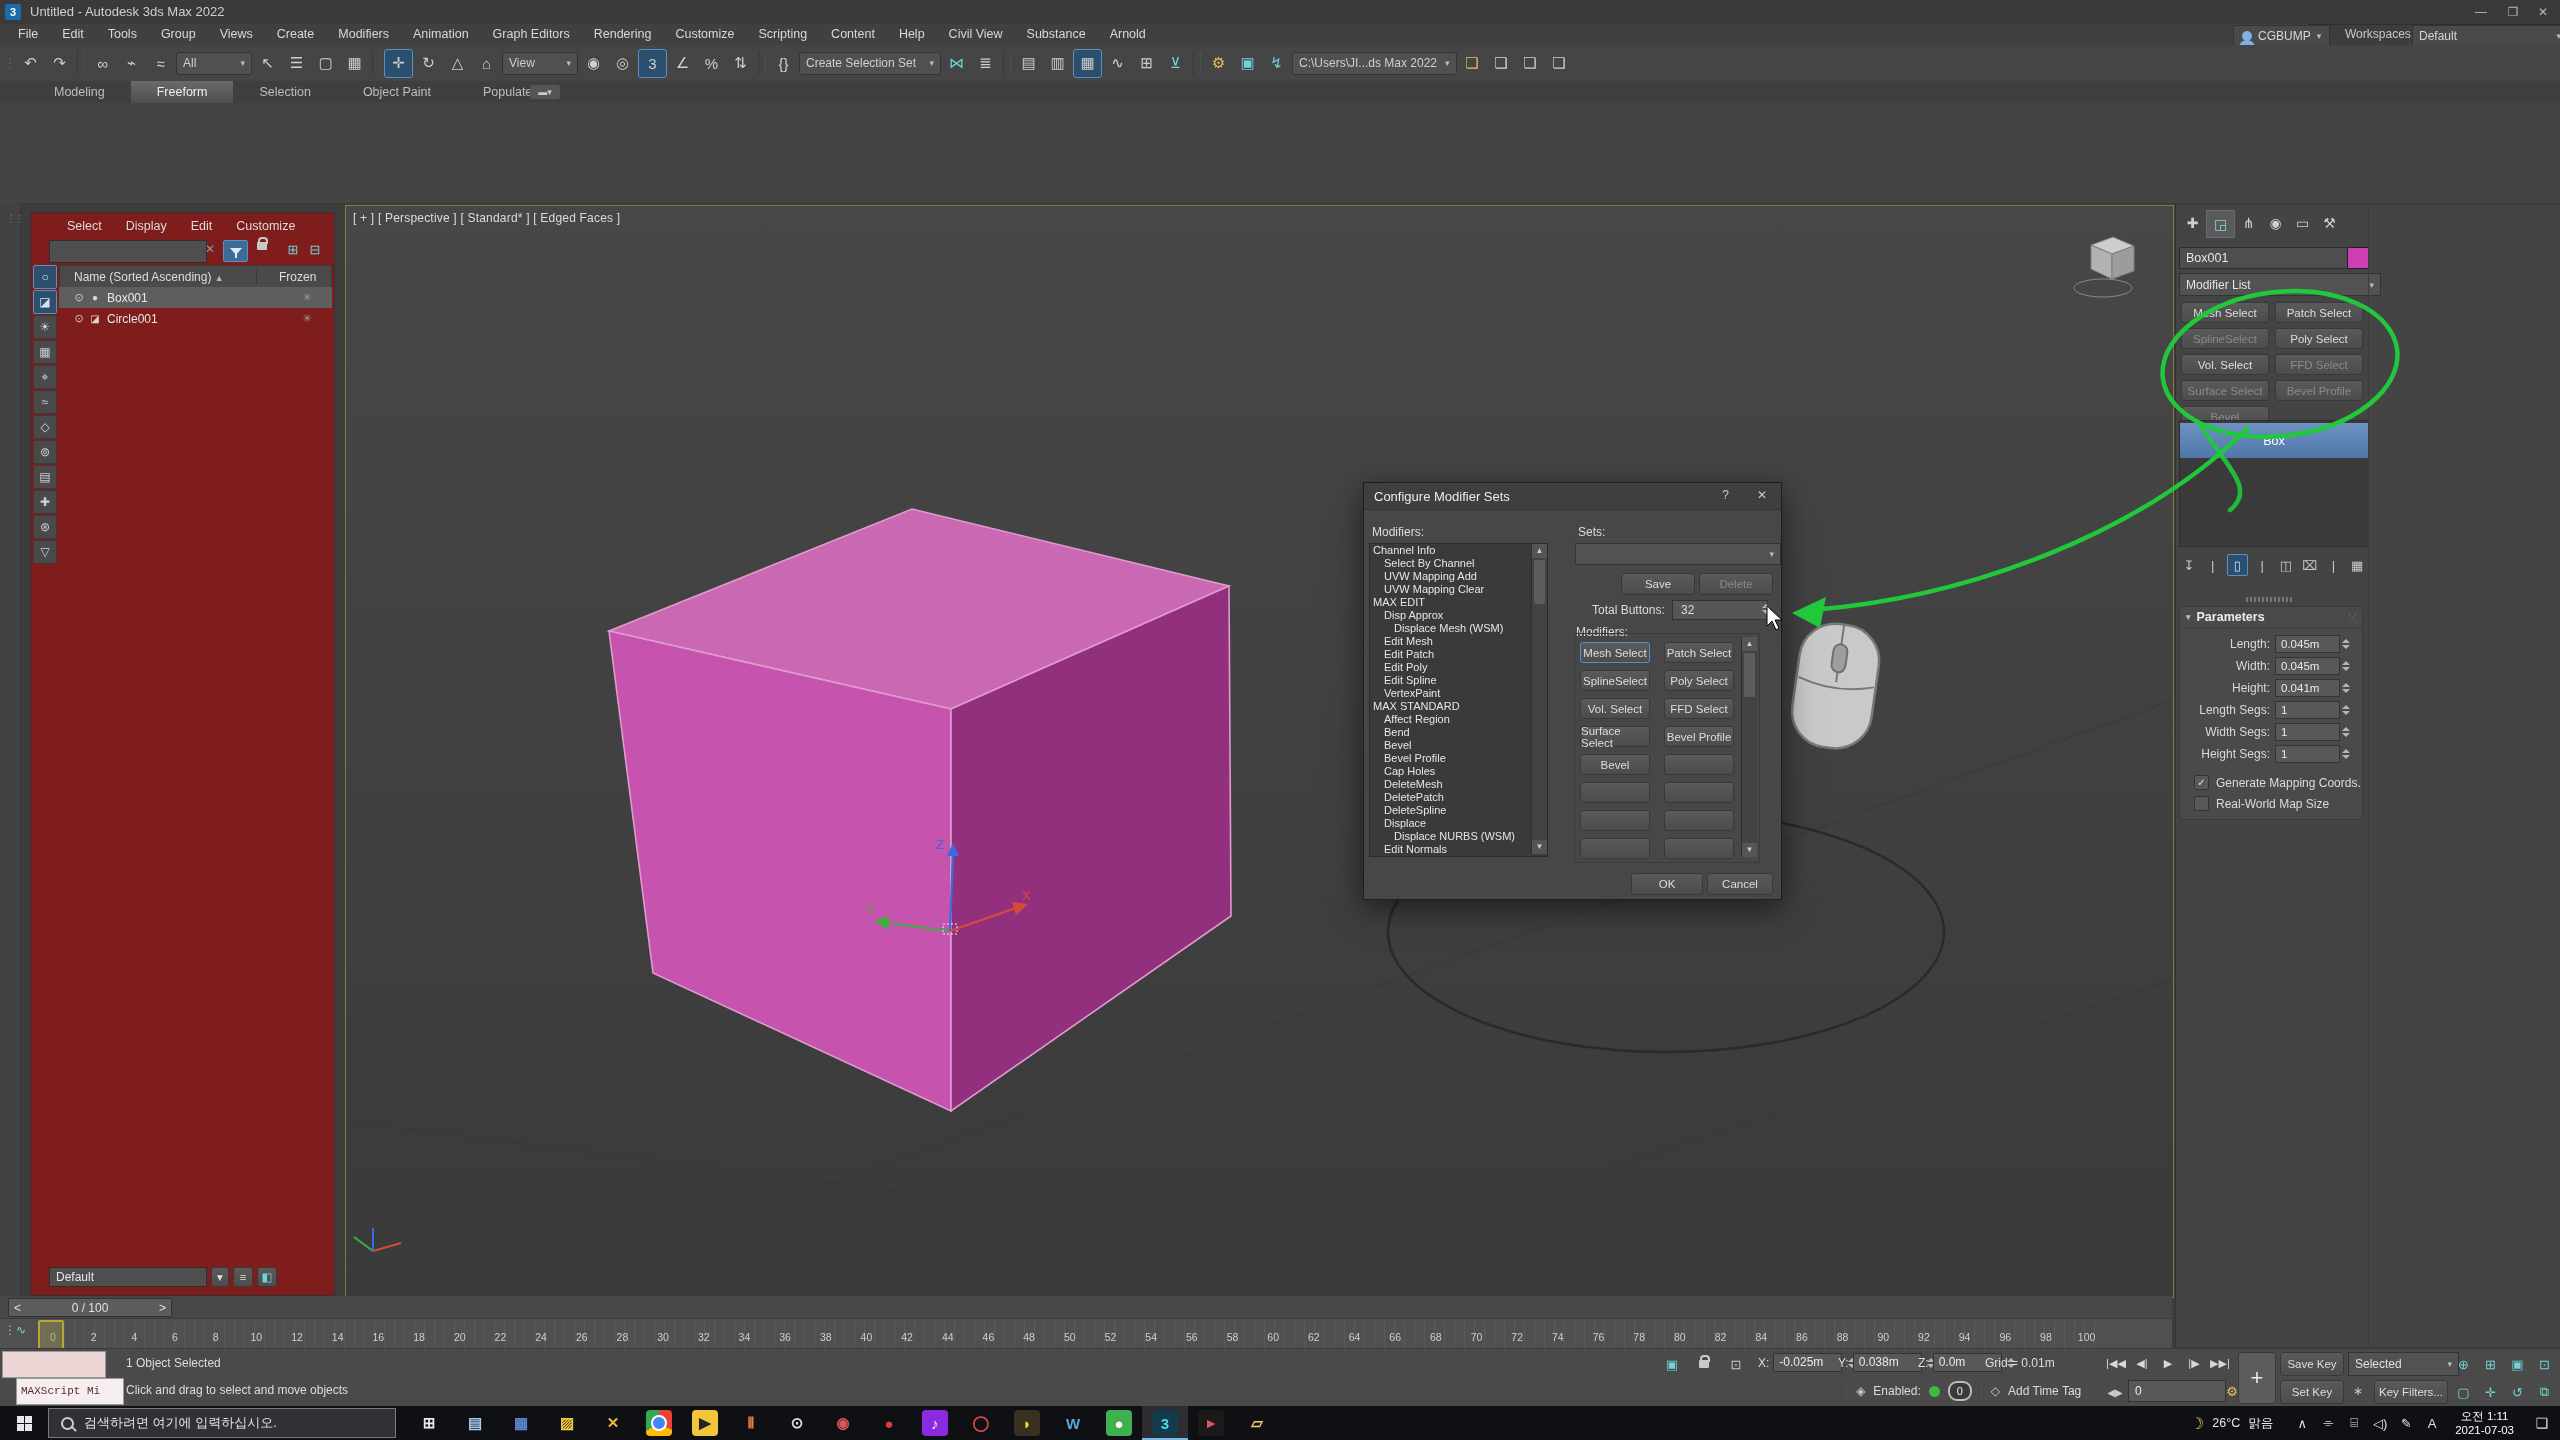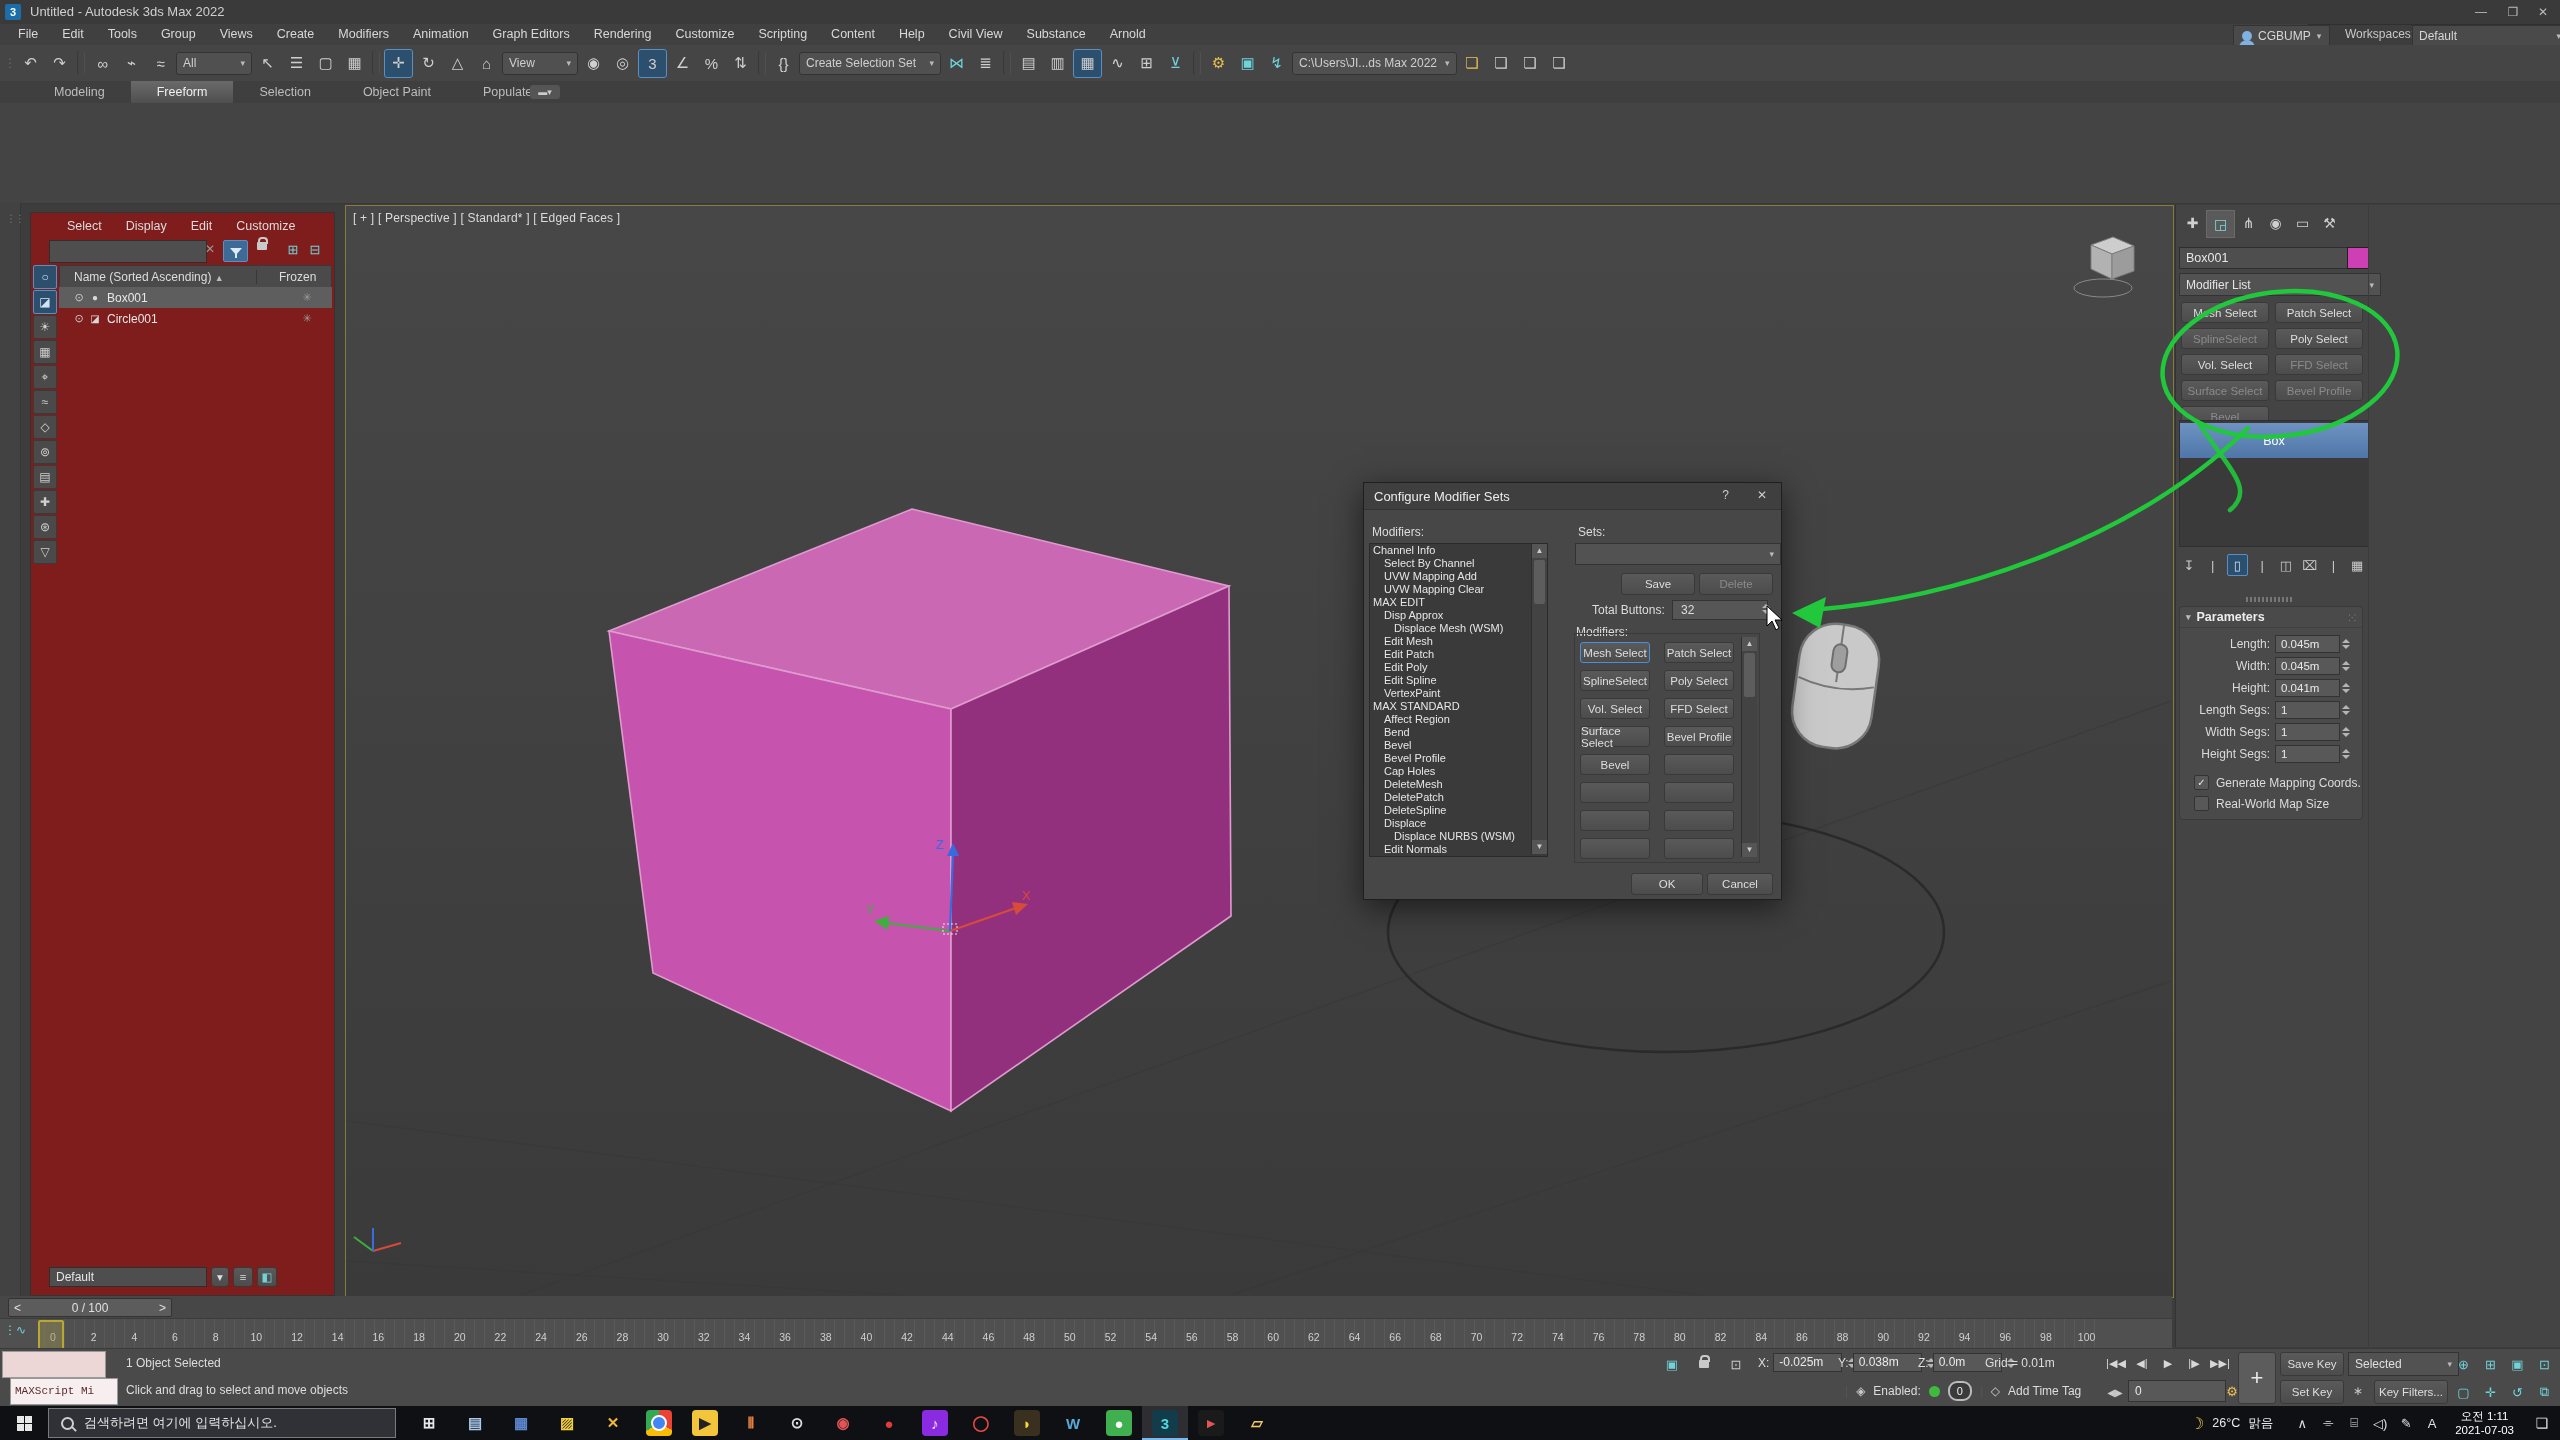--- a/index.html
+++ b/index.html
@@ -152,21 +152,21 @@
   #trackbar{left:0;top:1318px;width:2172px;height:30px;background:#505050;border-top:1px solid #3c3c3c}
   #tbicons{position:absolute;left:4px;top:4px;color:#6fd3d8;font-size:12px}
   #ruler{position:absolute;left:44px;top:0;width:2052px;height:30px;display:flex;justify-content:space-between;
     background:repeating-linear-gradient(90deg,#5a5a5a 0 1px,transparent 1px 10px);}
   #ruler span{width:18px;text-align:center;color:#cfcfcf;font-size:10.5px;padding-top:12px;flex:none}
   #playhead{position:absolute;left:38px;top:1px;width:22px;height:27px;background:rgba(150,145,80,.45);
     border:2px solid #b8a832;border-radius:2px}
   
   #statusbar{left:0;top:1348px;width:2560px;height:58px;background:#4a4a4a;border-top:1px solid #3a3a3a}
   #msl1{position:absolute;left:2px;top:2px;width:102px;height:25px;background:#ecd6d6;border:1px solid #999}
-  #msl2{position:absolute;left:10px;top:29px;width:102px;height:25px;background:#f7efef;border:1px solid #999;
+  #msl2{position:absolute;left:16px;top:29px;width:102px;height:25px;background:#f7efef;border:1px solid #999;
     font-family:"Liberation Mono",monospace;font-size:11px;color:#5a2b2b;line-height:25px;padding-left:4px;overflow:hidden;white-space:nowrap}
   #st1{position:absolute;left:126px;top:7px;color:#ddd}
   #st2{position:absolute;left:126px;top:34px;color:#ddd}
   .sic{position:absolute;width:24px;height:22px;display:flex;align-items:center;justify-content:center;color:#c9c9c9;font-size:13px}
   .coord{position:absolute;top:4px;height:19px;display:flex;align-items:center;gap:4px;color:#ddd}
   .coord .pv{width:62px;height:17px;background:#585858;border:1px solid #333;padding-left:5px;line-height:17px;color:#eaeaea}
   #gridlbl{position:absolute;left:1985px;top:7px;color:#ddd}
   #playctrl{position:absolute;left:2103px;top:3px;display:flex}
   #playctrl>div{width:26px;height:22px;display:flex;align-items:center;justify-content:center;color:#d8d8d8;font-size:11px}
   #keybig{position:absolute;left:2238px;top:3px;width:36px;height:50px;background:#5c5c5c;border:1px solid #3a3a3a;

